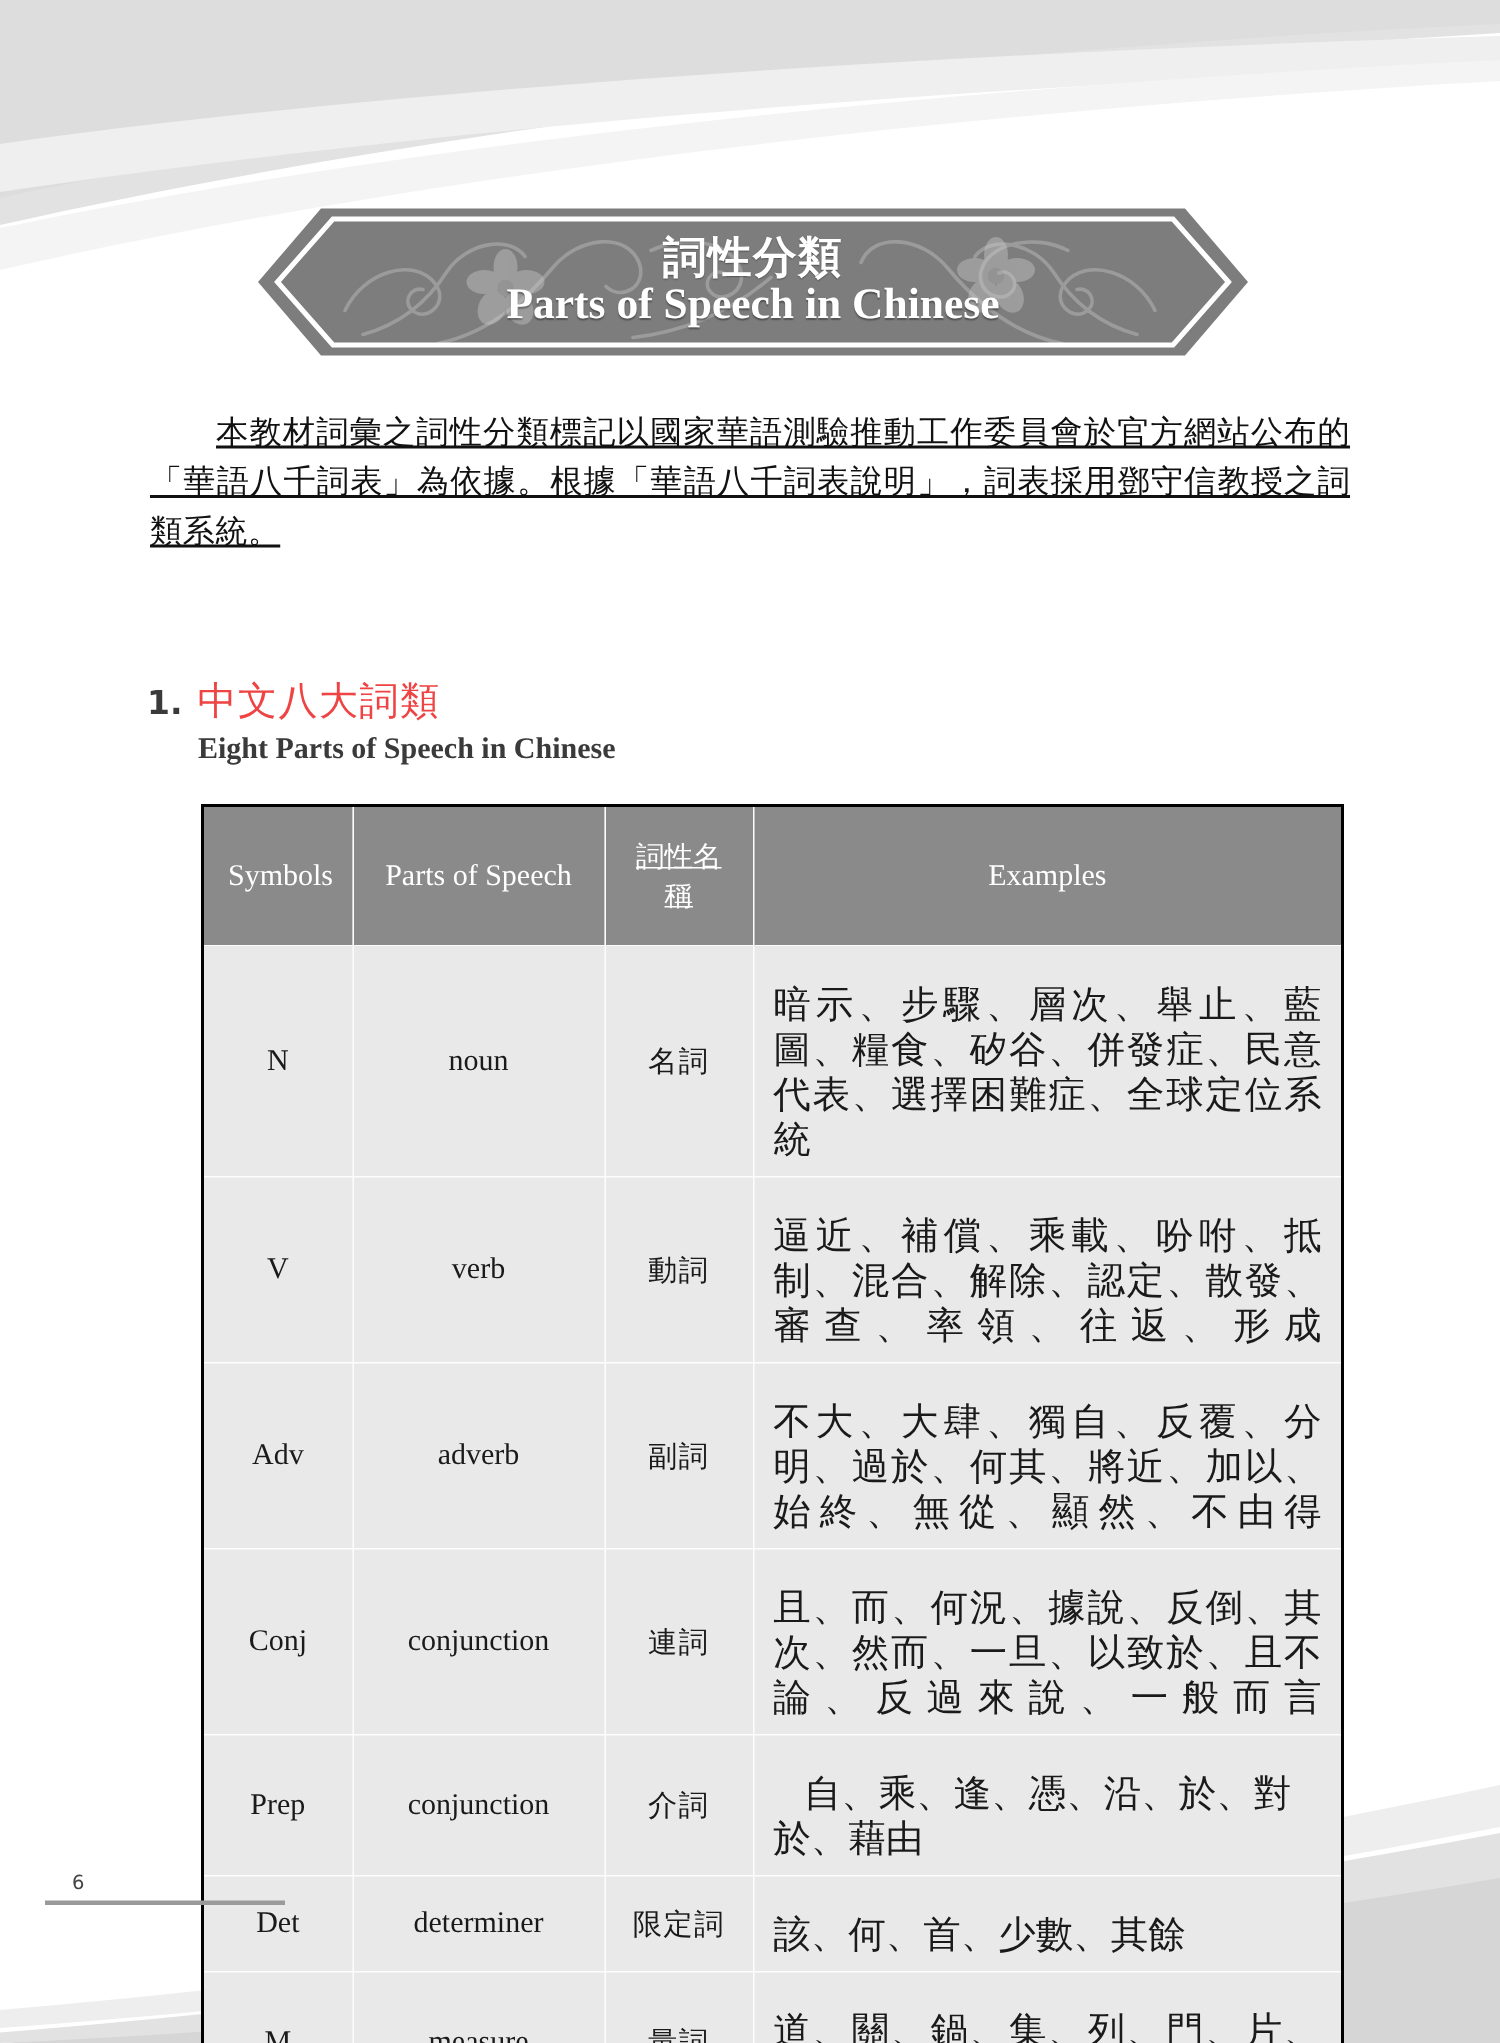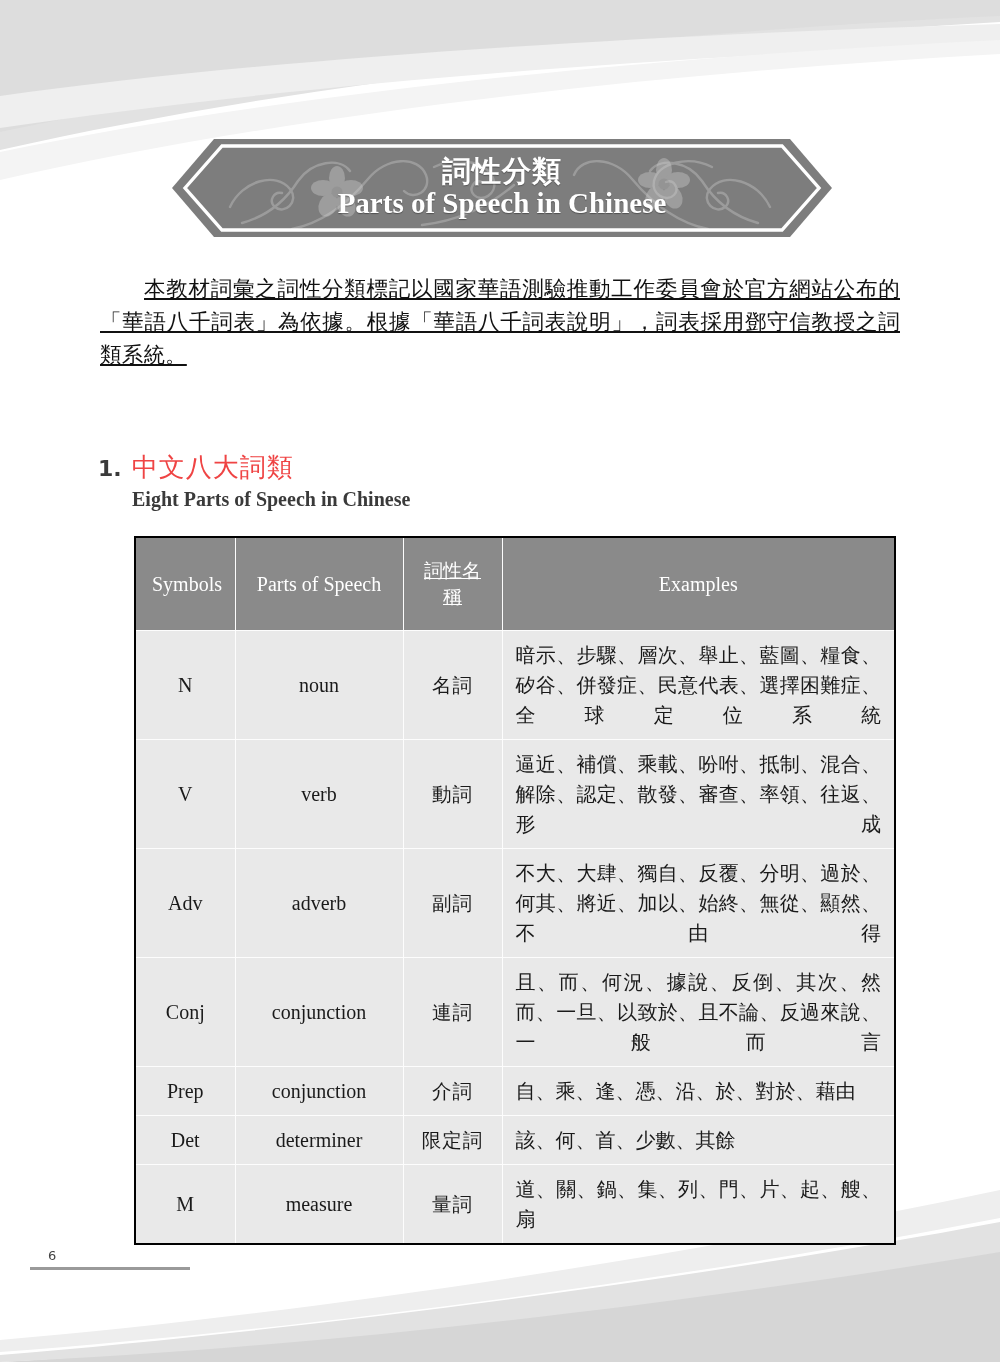--- a/index.html
+++ b/index.html
@@ -166,25 +166,25 @@
     padding: 9px 4px;
   }
   #pos-table tbody td.cell-name {
     font-family: "DejaVu Serif", serif;
     font-size: 19.5px;
     letter-spacing: 1px;
     margin-top: 34px;
   }
   #pos-table tbody td.cell-examples {
     font-family: "DejaVu Serif", serif;
-    font-size: 20px;
+    font-size: 25px;
     text-align: justify;
     text-align-last: justify;
     line-height: 30px;
-    padding: 9px 13px 9px 13px;
+    padding: 24px 13px 9px 13px;
     letter-spacing: 0px;
   }
   #pos-table tbody tr.short td.cell-examples {
     text-align: center;
     text-align-last: left;
   }
   .col-sym   { width: 100px; }
   .col-pos   { width: 168px; }
   .col-cn    { width: 99px; }
   .col-ex    { width: 393px; }

